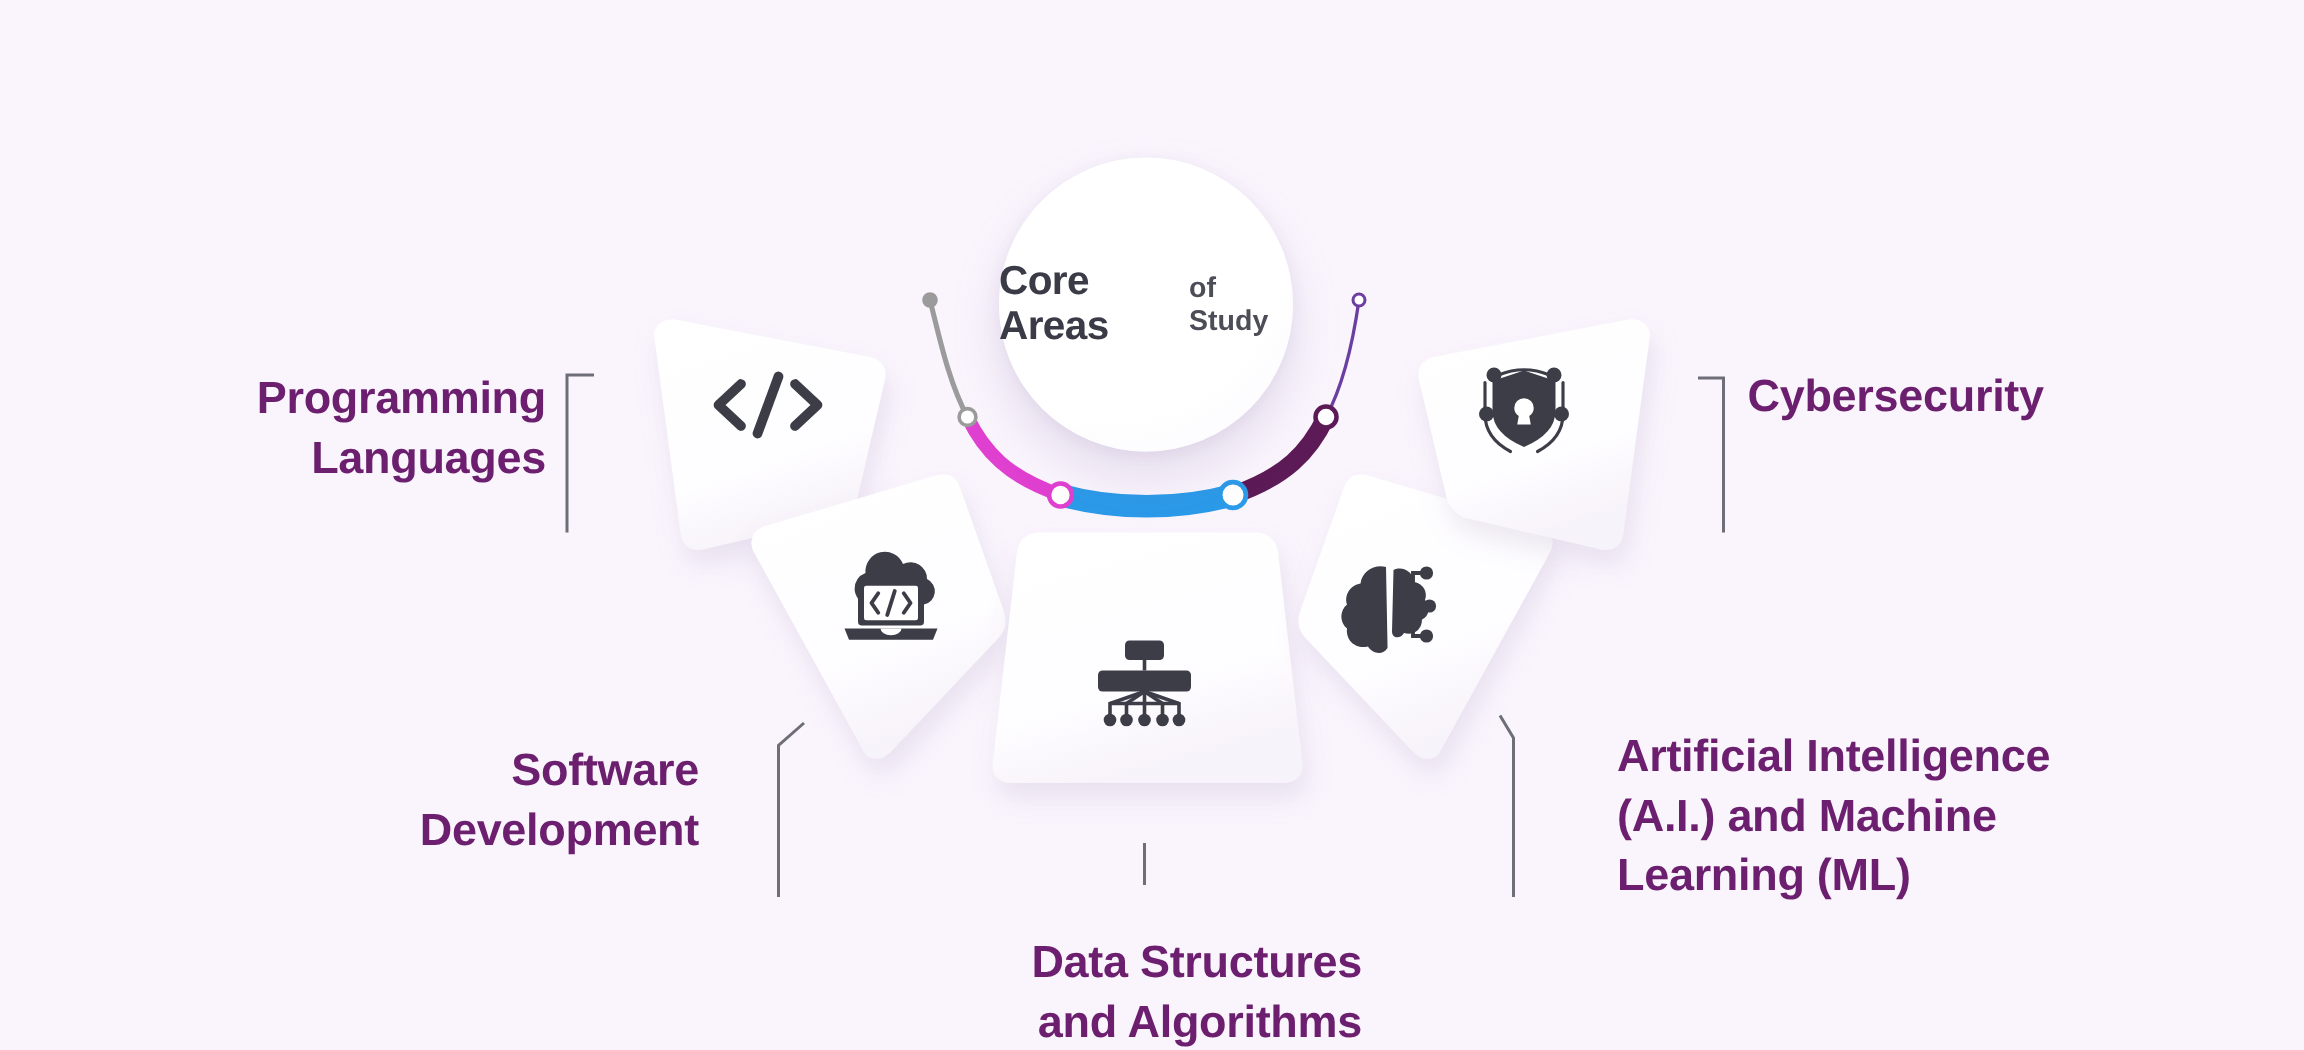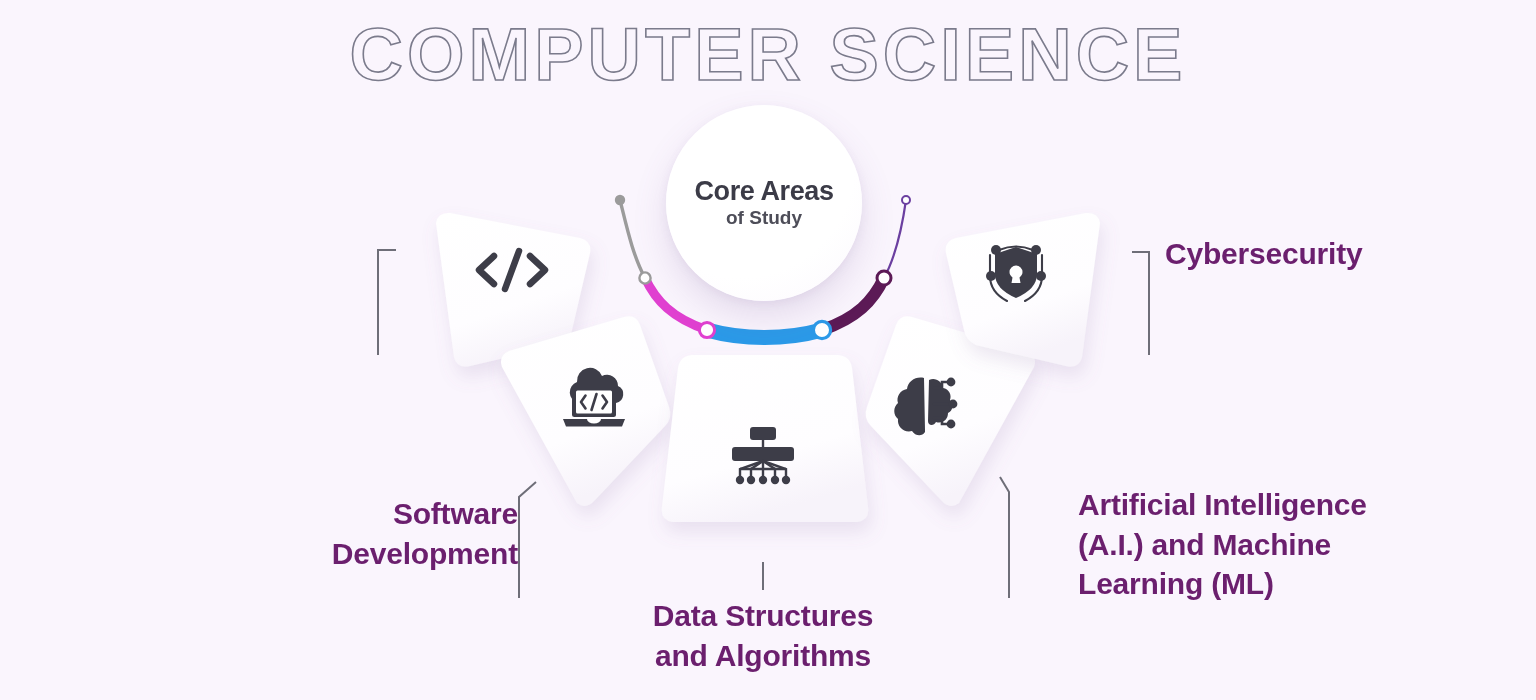--- a/index.html
+++ b/index.html
@@ -42,21 +42,21 @@
   
   #hub {
     position:absolute;
     left:666px; top:105px;
     width:196px; height:196px;
     border-radius:50%;
     background:radial-gradient(circle at 38% 30%, #ffffff 0%, #ffffff 62%, #fbf8fd 100%);
     box-shadow:0 16px 34px rgba(120,90,150,0.16), 0 3px 10px rgba(120,90,150,0.08);
     z-index:5;
     display:flex;
-    flex-direction:column;
+    flex-direction:row;
     align-items:center;
     justify-content:center;
   }
   #hub-title {
     font-size:27px;
     font-weight:bold;
     color:#3b3b47;
     letter-spacing:-0.4px;
     line-height:1.1;
   }
@@ -76,33 +76,32 @@
     line-height:1.32;
     z-index:6;
     letter-spacing:-0.2px;
     white-space:pre-line;
   }
   .label.right { text-align:right; }
   .label.left  { text-align:left; }
   .label.center{ text-align:center; }
 
   #label-programming  { right:1172px; top:246px; }
-  #label-cyber        { left:1165px;  top:234px;text-align:center; }
-  #label-software     { right:1018px; top:494px;margin-left:40px; }
+  #label-cyber        { left:1165px;  top:245px;text-align:center; }
+  #label-software     { right:1070px; top:494px;margin-left:40px; }
   #label-ai           { left:1078px;  top:485px; }
-  #label-data         { left:618px;   top:596px; width:290px; }
+  #label-data         { left:618px;   top:622px; width:290px;text-align:right; }
 
   .icon { pointer-events:none; }
 </style>
 </head>
 <body>
 
 <div id="stage">
 
-  <div id="title">COMPUTER SCIENCE</div>
 
   <svg class="layer" id="svg-petals" viewBox="0 0 1536 700">
     <defs>
       <filter id="petalShadow" x="-40%" y="-40%" width="180%" height="180%">
         <feDropShadow dx="3" dy="10" stdDeviation="9" flood-color="#8b6fa8" flood-opacity="0.16"></feDropShadow>
       </filter>
       <linearGradient id="petalFill" x1="0" y1="0" x2="0.35" y2="1">
         <stop offset="0%" stop-color="#ffffff"></stop>
         <stop offset="70%" stop-color="#fefdff"></stop>
         <stop offset="100%" stop-color="#f7f3fa"></stop>
@@ -239,20 +238,22 @@
 
       <path d="M 1132 252 L 1149 252 L 1149 355"></path>
     </g>
   </svg>
 
   <div id="hub">
     <div id="hub-title">Core Areas</div>
     <div id="hub-sub">of Study</div>
   </div>
 
+  <div class="label right" id="label-programming">Programming
+Languages</div>
 
   <div class="label right" id="label-software">Software
 Development</div>
 
   <div class="label center" id="label-data">Data Structures
 and Algorithms</div>
 
   <div class="label left" id="label-ai">Artificial Intelligence
 (A.I.) and Machine
 Learning (ML)</div>

